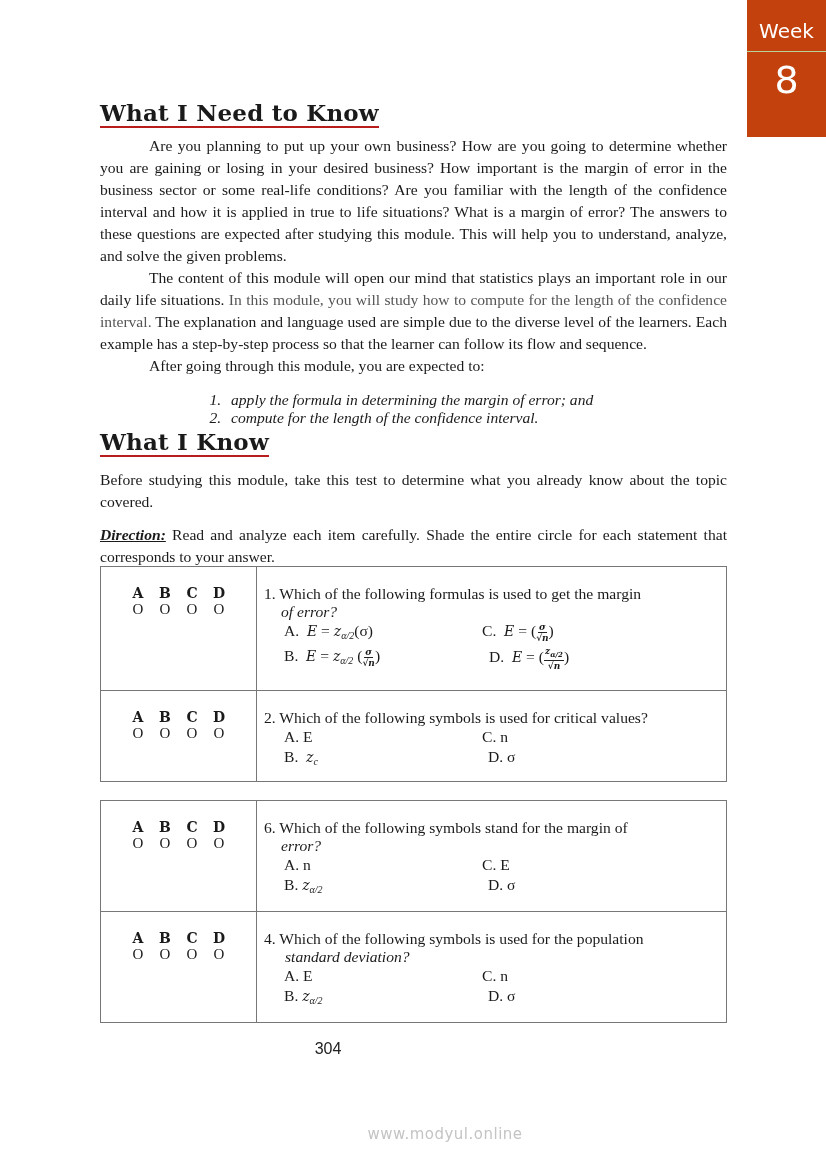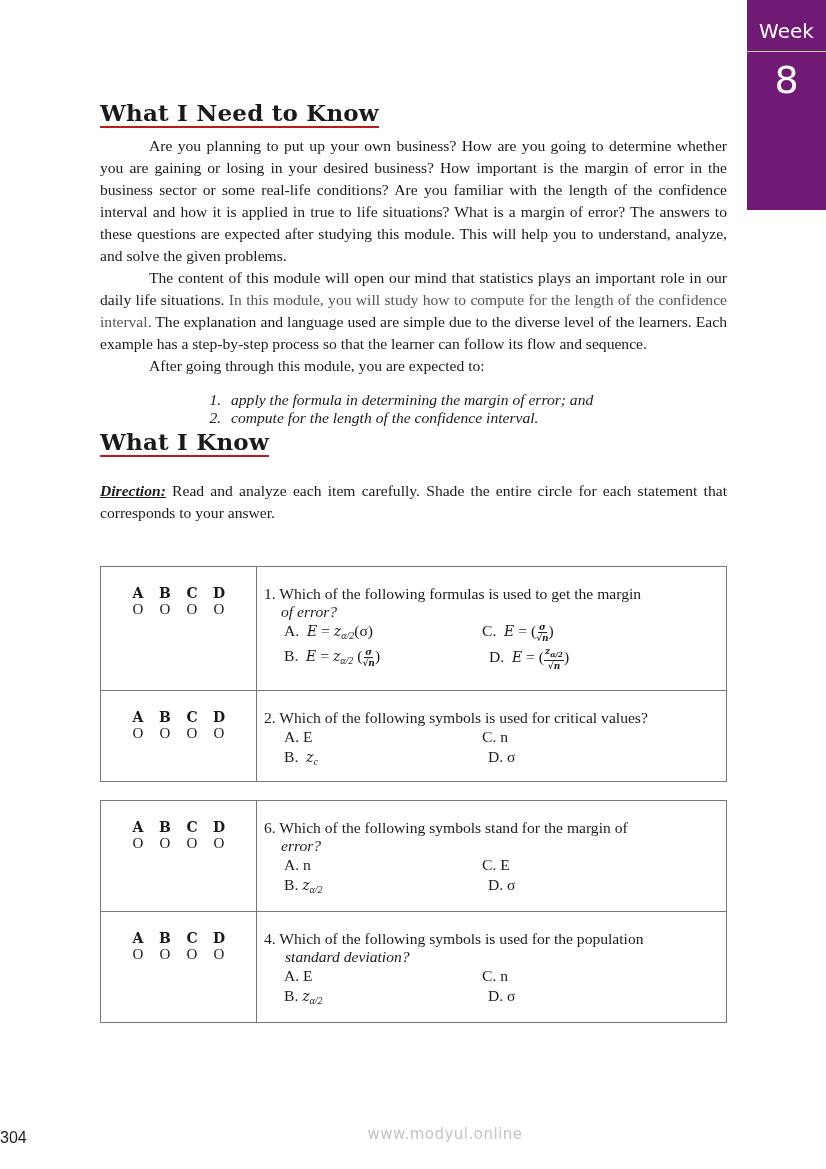--- a/index.html
+++ b/index.html
@@ -1,20 +1,20 @@
 <!DOCTYPE html>
 <html><head>
 <meta charset="utf-8">
 <style>
   html, body { margin: 0; padding: 0; background: #ffffff; }
   body { width: 826px; height: 1169px; position: relative; overflow: hidden;
          font-family: "DejaVu Serif", "Liberation Serif", serif; color: #1a1a1a; }
 
-  .week-tab { position: absolute; left: 747px; top: 0; width: 79px; height: 210px;
-              background: #701a75; }
+  .week-tab { position: absolute; left: 747px; top: 0; width: 79px; height: 137px;
+              background: #c2410c; }
   .week-tab .week-label { position: absolute; top: 19px; left: 0; width: 79px; text-align: center;
               font-family: "DejaVu Sans", "Liberation Sans", sans-serif; font-size: 20px; color: #fff; }
   .week-tab .divider { position: absolute; top: 51px; left: 0; width: 79px; height: 1px; background: #b8d39a; }
   .week-tab .week-number { position: absolute; top: 58px; left: 0; width: 79px; text-align: center;
               font-family: "DejaVu Sans", "Liberation Sans", sans-serif; font-size: 38px; color: #fff; }
 
   .content { position: absolute; left: 100px; top: 100px; width: 627px; }
 
   h1.section-title { margin: 0; font-family: "DejaVu Serif", serif; font-weight: bold;
                      font-size: 23px; letter-spacing: 0.2px; display: inline-block;
@@ -46,21 +46,21 @@
   .q-stem .cont { padding-left: 17px; font-style: italic; }
   .choices { display: grid; grid-template-columns: 198px 1fr; padding-left: 20px; }
   .choice { line-height: 20px; }
   .math { font-family: "DejaVu Serif", serif; font-style: italic; font-size: 14px; }
   .sub { font-size: 10px; vertical-align: -3px; font-style: italic; }
   .frac { display: inline-flex; flex-direction: column; align-items: center; vertical-align: middle;
           font-size: 9px; line-height: 10px; font-family: "DejaVu Serif", serif; font-weight: bold; }
   .frac .num { border-bottom: 1px solid #222; padding: 0 1px; font-style: italic; }
   .frac .den { font-style: italic; }
 
-  .page-number { position: absolute; top: 1129px; left: 0; width: 656px; 
+  .page-number { position: absolute; top: 1040px; left: 0; width: 656px; text-align: center;
                  font-family: "Liberation Sans", "DejaVu Sans", sans-serif; font-size: 16px; color: #222; }
   .watermark { position: absolute; top: 1125px; left: 0; width: 826px; text-align: center;
                font-family: "DejaVu Sans", "Liberation Sans", sans-serif; font-size: 15px; color: #c4c4c4;
                letter-spacing: 0.5px; margin-left: 32px; }
 </style>
 </head>
 <body>
 
 <div class="week-tab">
   <div class="week-label">Week</div>
@@ -74,20 +74,21 @@
   <p class="body indent">Are you planning to put up your own business? How are you going to determine whether you are gaining or losing in your desired business? How important is the margin of error in the business sector or some real-life conditions? Are you familiar with the length of the confidence interval and how it is applied in true to life situations? What is a margin of error? The answers to these questions are expected after studying this module. This will help you to understand, analyze, and solve the given problems.</p>
   <p class="body indent"><span>The content of this module will open our mind that statistics plays an important role in our daily life situations.</span><span class="gray"> In this module, you will study how to compute for the length of the confidence interval.</span><span> The explanation and language used are simple due to the diverse level of the learners. Each example has a step-by-step process so that the learner can follow its flow and sequence.</span></p>
   <p class="body indent">After going through this module, you are expected to:</p>
   <ol class="objectives">
     <li>apply the formula in determining the margin of error; and</li>
     <li>compute for the length of the confidence interval.</li>
   </ol>
 
   <h1 class="section-title" style="margin-top:2px">What I Know</h1>
   <div style="height:12px"></div>
+  <p class="body">Before studying this module, take this test to determine what you already know about the topic covered.</p>
   <div style="height:11px"></div>
   <p class="body"><span class="direction-label">Direction:</span><span> Read and analyze each item carefully. Shade the entire circle for each statement that corresponds to your answer.</span></p>
 </div>
 
 <table class="quiz" style="top:566px">
   <tbody>
       <tr style="height:124px">
     <td class="answer-cell">
       <div class="bubbles">
         <div class="bubble-row letters">

